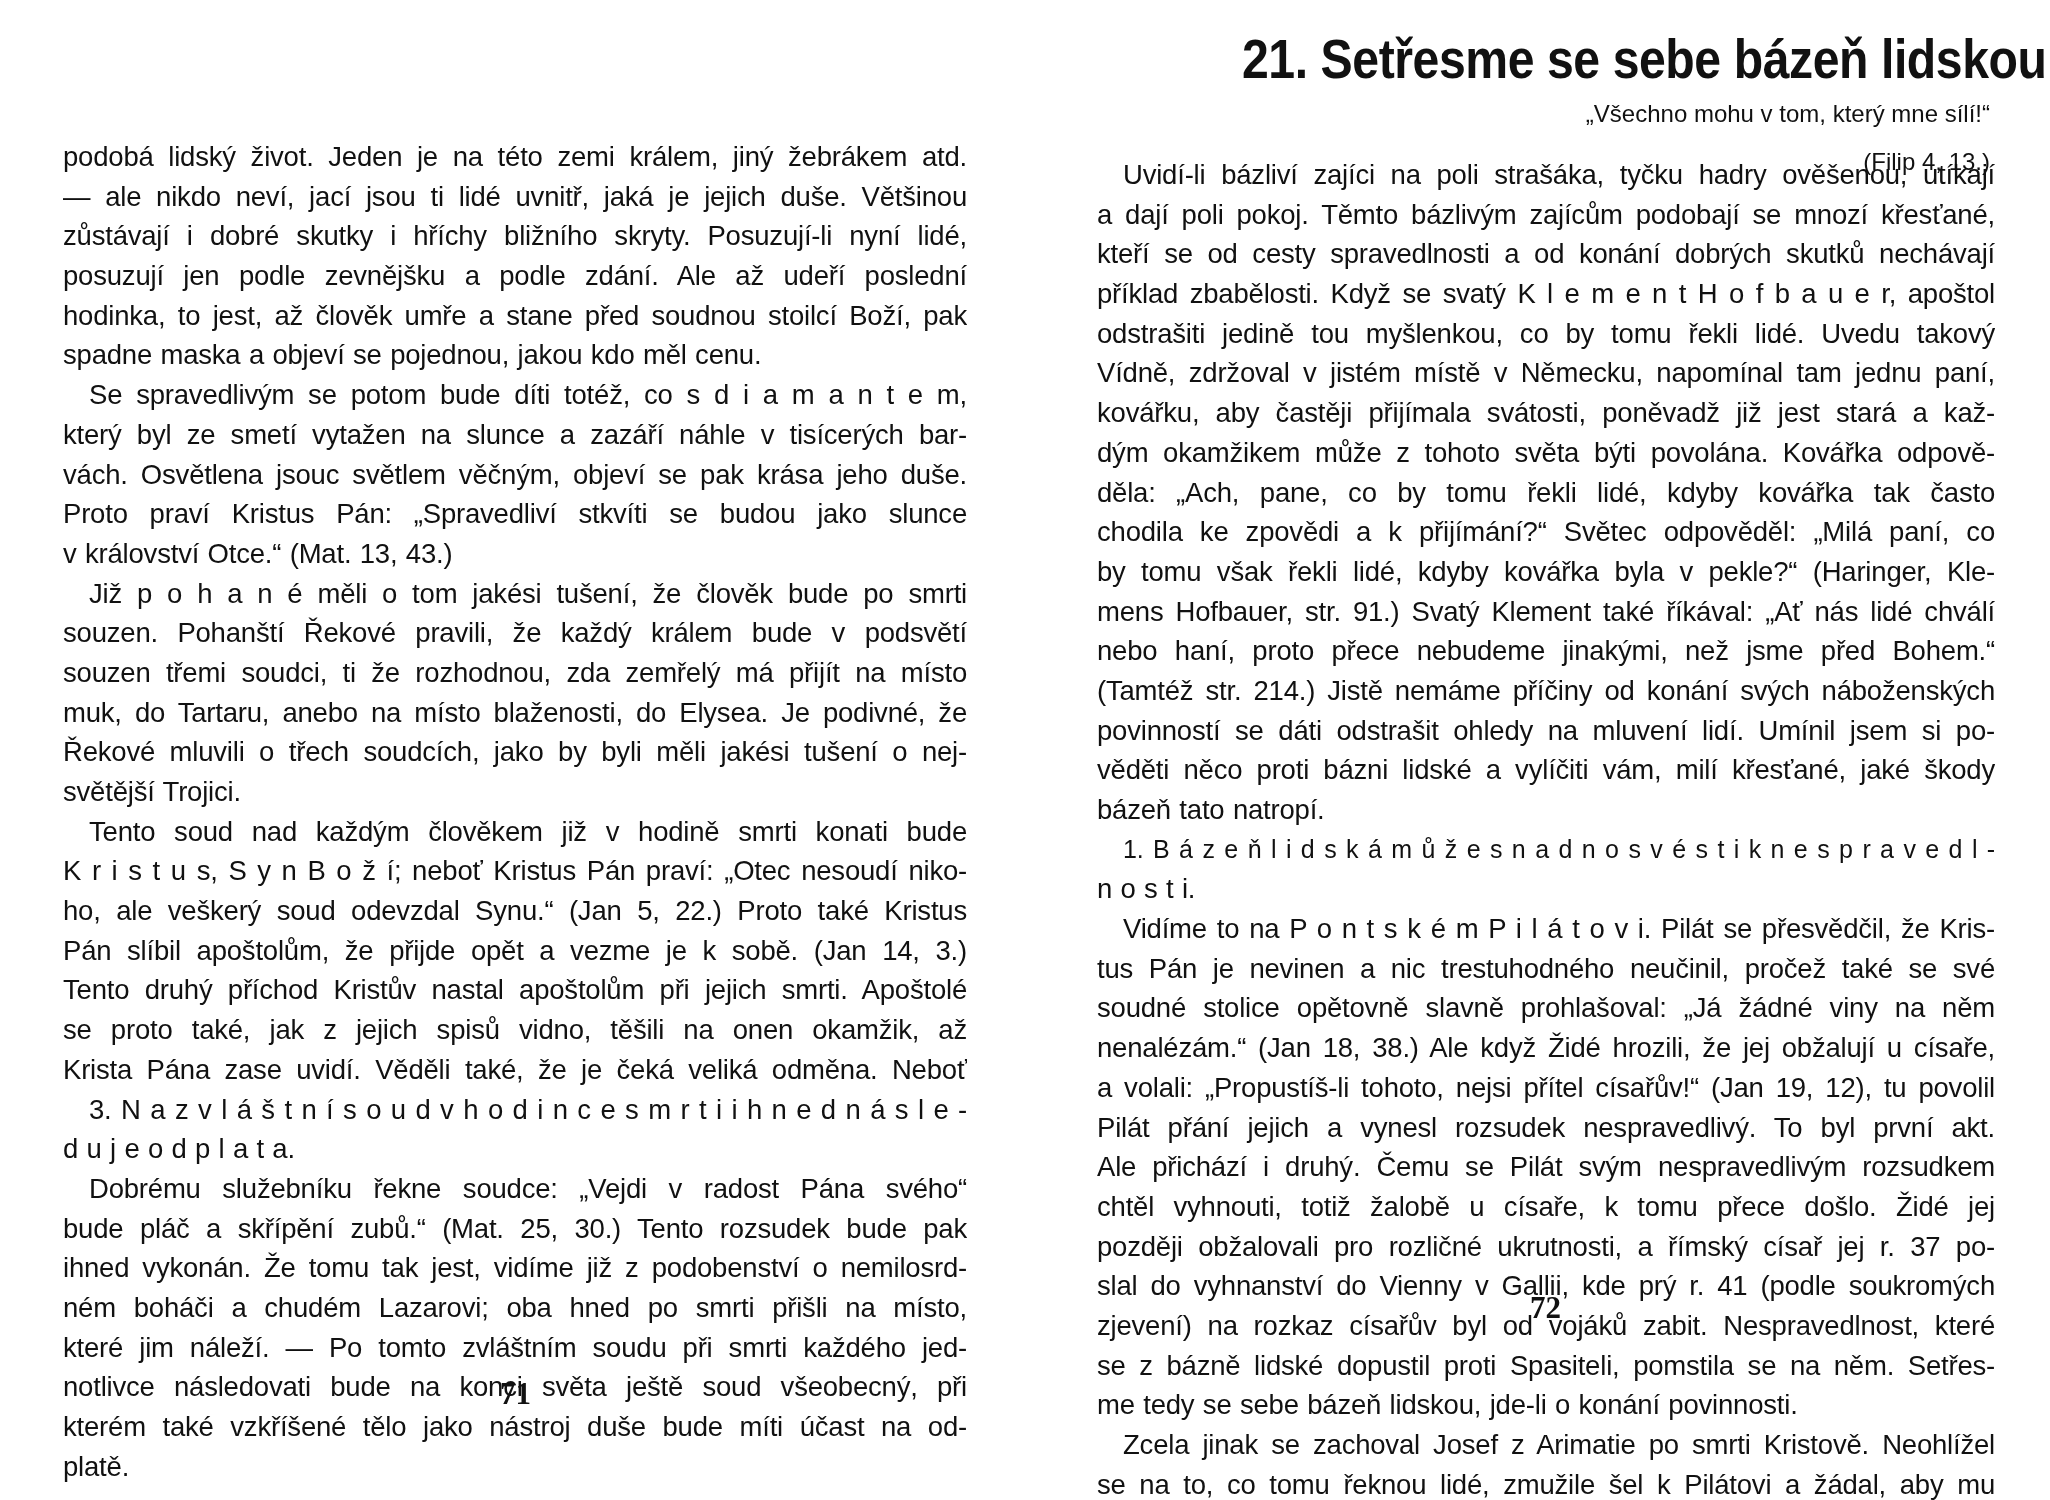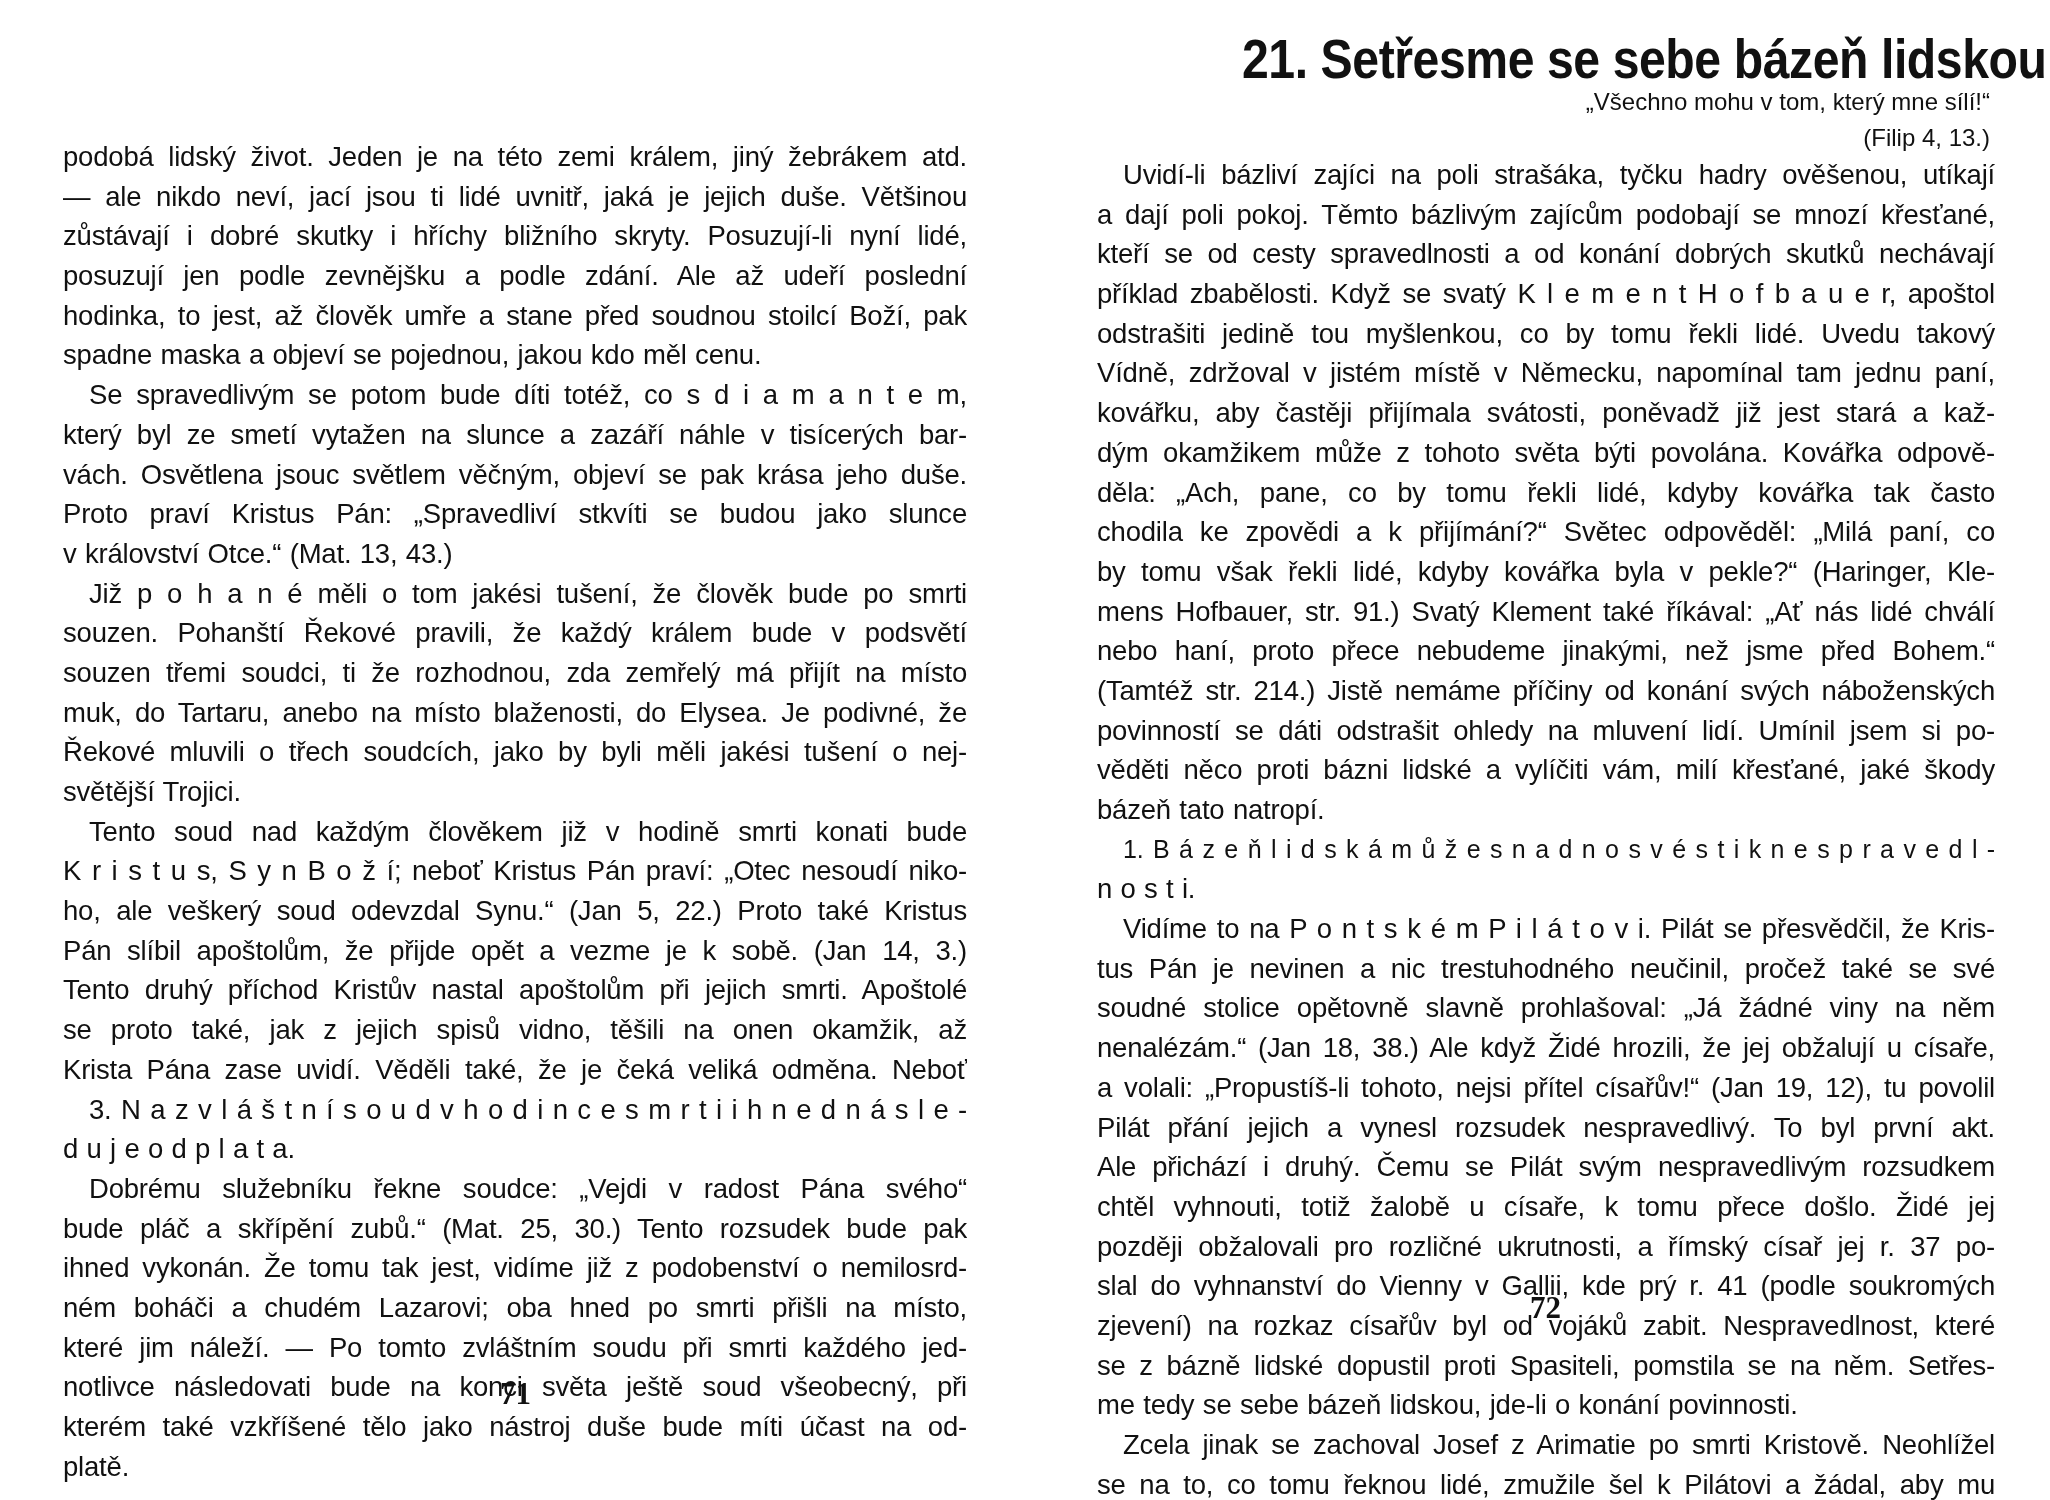--- a/index.html
+++ b/index.html
@@ -12,21 +12,21 @@
   #left-col{left:63px;top:137px;width:904px;}
   #right-col{left:72px;top:155px;width:898px;}
   .line{height:39.7px;line-height:39.7px;font-size:27.5px;white-space:nowrap;
         text-align:justify;text-align-last:justify;overflow:hidden;
         letter-spacing:-0.2px;word-spacing:1px;}
   .line.last{text-align-last:left;}
   .line.indent{padding-left:26px;box-sizing:border-box;}
   .heading{position:absolute;left:217px;top:26px;font-size:56px;font-weight:bold;
            letter-spacing:-0.5px;white-space:nowrap;transform:scaleX(0.86);transform-origin:left top;}
   .motto{position:absolute;right:60px;top:84px;font-size:24px;text-align:right;line-height:36px;}
-  .motto div{white-space:nowrap;}
+  .motto div{white-space:nowrap;margin-top:12px;}
   .pagenum{position:absolute;font-family:"Liberation Serif","DejaVu Serif",serif;
            font-weight:bold;font-size:31px;}
   #pagenum-left{left:500px;top:1376px;text-align:center;}
   #pagenum-right{left:505px;top:1290px;}
 </style>
 </head>
 <body>
 
 <div class="page" id="page-left">
   <div class="col" id="left-col">

